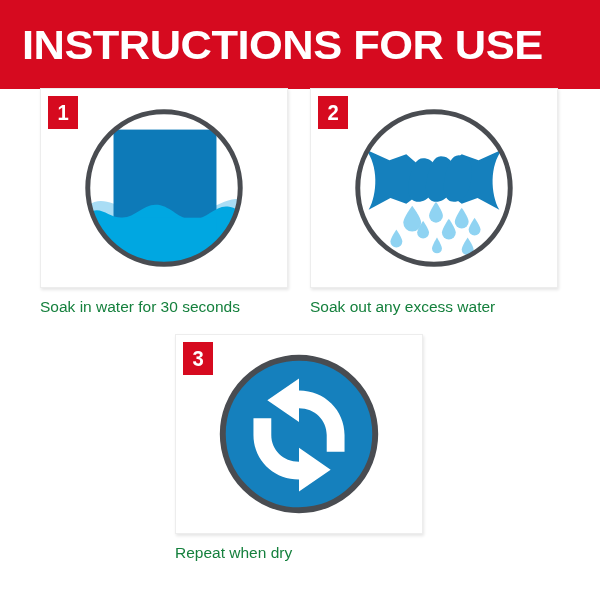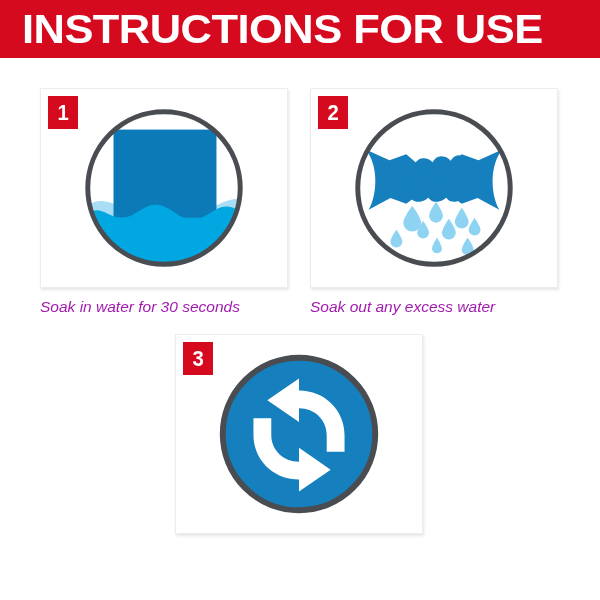--- a/index.html
+++ b/index.html
@@ -20,21 +20,21 @@
     height: 600px;
     background: #ffffff;
   }
 
   
   .header-band {
     position: absolute;
     left: 0;
     top: 0;
     width: 600px;
-    height: 58px;
+    height: 89px;
     background: #d60a1f;
     overflow: hidden;
   }
   .header-title {
     position: absolute;
     left: 22px;
     top: 50%;
     transform: translateY(-50%);
     color: #ffffff;
     font-family: "Liberation Sans", sans-serif;
@@ -104,26 +104,25 @@
     position: absolute;
     left: 0;
     top: 0;
     width: 100%;
     height: 100%;
   }
   .art svg { display: block; width: 100%; height: 100%; }
 
   .caption {
     margin-top: 10px;
-    color: #a21caf;
+    color: #15803d;
     font-family: "Liberation Sans", sans-serif;
     font-size: 15.5px;
     line-height: 1.2;
     white-space: nowrap;
-    font-style: italic;
   }
 </style>
 </head>
 <body>
 
 <div class="page">
 
   <div class="header-band">
     <div class="header-title">
       <span class="header-title-inner">INSTRUCTIONS FOR USE</span>
@@ -250,16 +249,17 @@
                        L 96 84
                        L 96 101
                        C 96 116, 108 128, 124 128
                        L 124 114
                        L 156 136
                        L 124 158 Z"></path>
             </g>
           </svg>
         </div>
       </div>
+      <div class="caption">Repeat when dry</div>
     </div>
 
   </div>
 </div>
 
 </body></html>

